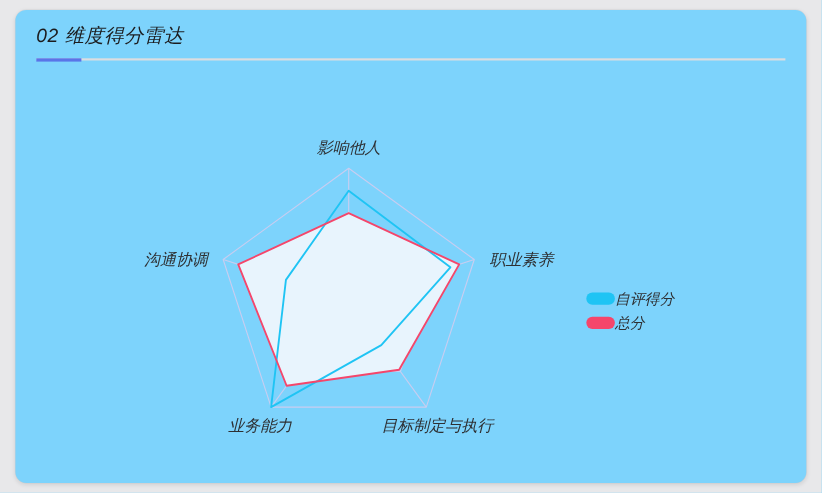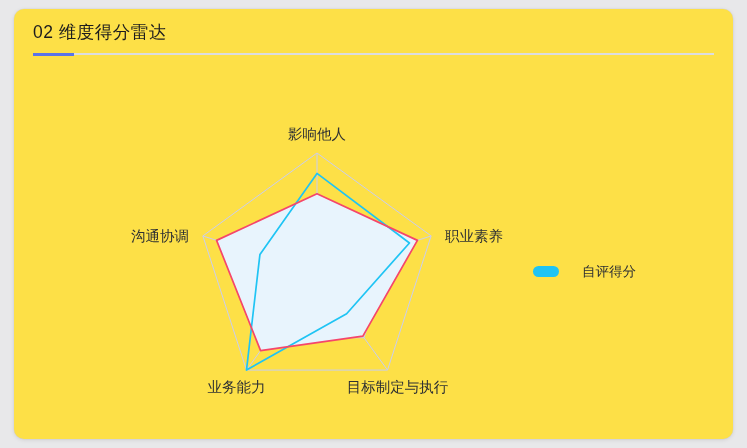--- a/index.html
+++ b/index.html
@@ -13,24 +13,25 @@
     font-family: "Liberation Sans", "DejaVu Sans", sans-serif;
     overflow: hidden;
   }
 
   #card {
     position: absolute;
     left: 14px;
     top: 9px;
     width: 719px;
     height: 430px;
-    background: #fde047;
+    background: #7dd3fc;
     border-radius: 10px;
     box-shadow: 0 1px 4px rgba(0,0,0,0.10), 0 0 0 0.5px rgba(0,0,0,0.04);
     overflow: hidden;
+    font-style: italic;
   }
 
   
   #header {
     position: absolute;
     left: 0;
     top: 0;
     width: 100%;
     height: 56px;
   }
@@ -94,21 +95,21 @@
     height: 19px;
     margin-bottom: 3px;
   }
   .legend-swatch {
     width: 26px;
     height: 11px;
     border-radius: 5.5px;
     flex: 0 0 auto;
   }
   .legend-text {
-    margin-left: 23px;
+    margin-left: 0;
     font-size: 13.5px;
     color: #2e3033;
     white-space: nowrap;
   }
 </style>
 </head>
 <body>
 
 <div id="card">
 
@@ -149,15 +150,19 @@
           <text x="174.9" y="175.9" text-anchor="end" class="axis-label">沟通协调</text>
         </g>
     </svg>
   </div>
 
   <div id="legend">
     <div class="legend-row">
       <span class="legend-swatch" style="background:#1fc4f4"></span>
       <span class="legend-text">自评得分</span>
     </div>
+    <div class="legend-row">
+      <span class="legend-swatch" style="background:#f5466b"></span>
+      <span class="legend-text">总分</span>
+    </div>
   </div>
 
 </div>
 
 </body></html>

